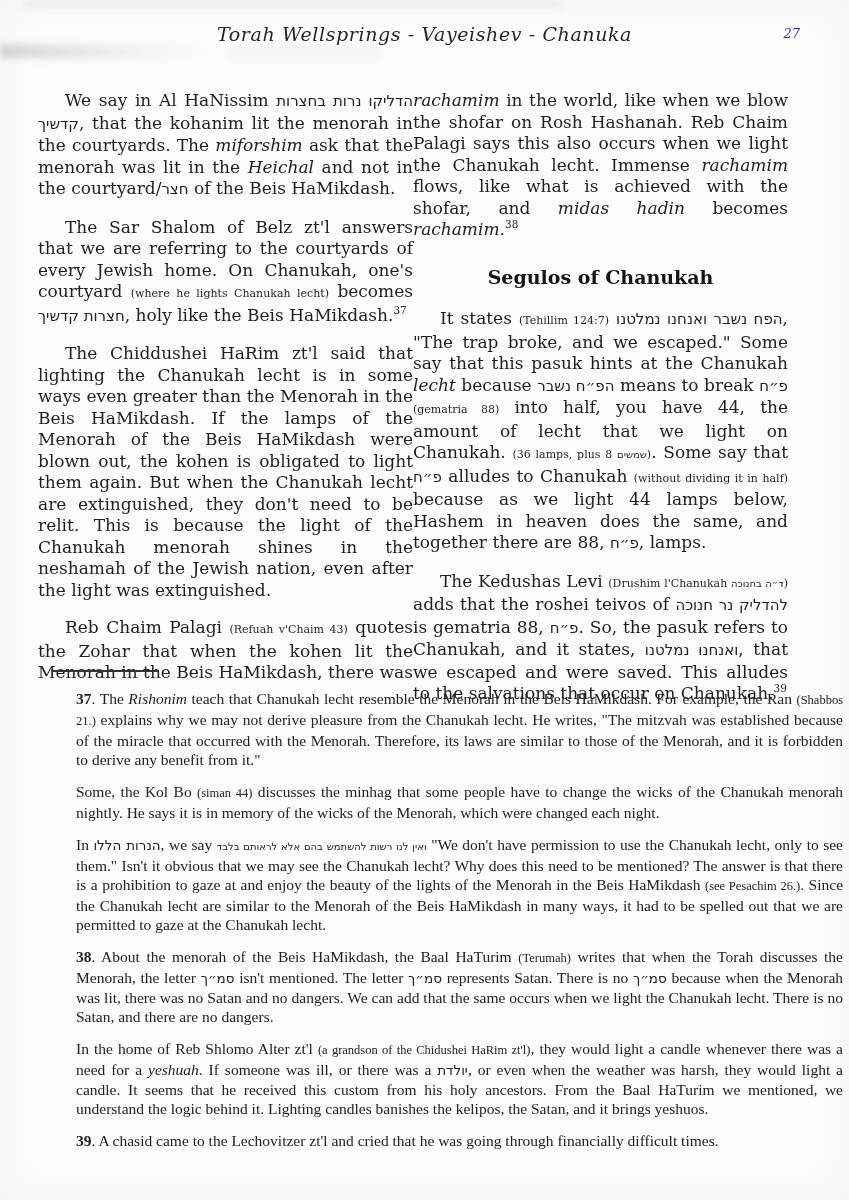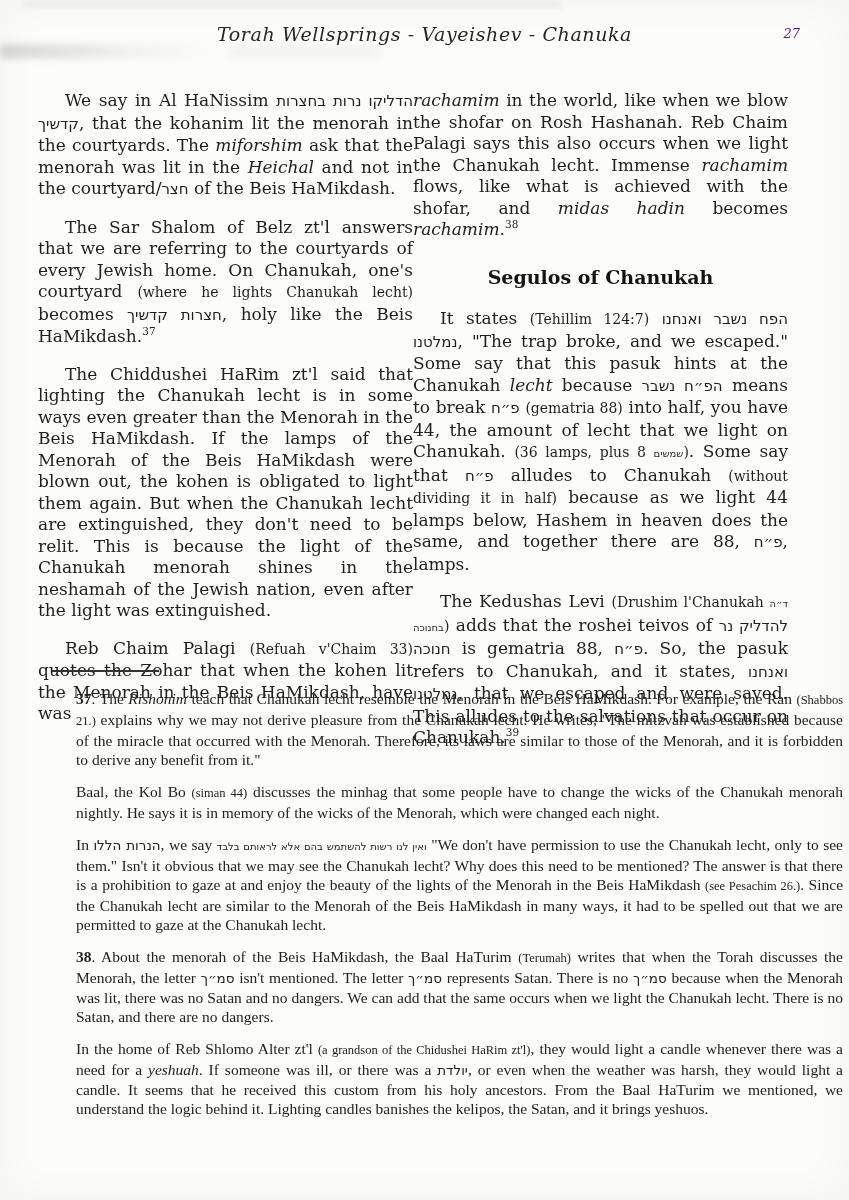--- a/index.html
+++ b/index.html
@@ -49,21 +49,21 @@
   .para.indent { text-indent: 27px; }
 
   .section-heading {
     font-size: 19px; font-weight: 700; text-align: center;
     color: #141414; margin: 26px 0 20px 0;
   }
 
   
   .seg-it   { font-style: italic; }
   .seg-b    { font-weight: 700; }
-  .seg-sm   { font-size: 14px; }
+  .seg-sm   { font-size: 11px; }
   .seg-sup  { font-size: 10.5px; vertical-align: super; line-height: 0; }
   .seg-heb  { font-family: "DejaVu Sans", "Liberation Sans", sans-serif; font-size: 15px; }
   .seg-smheb{ font-family: "DejaVu Sans", "Liberation Sans", sans-serif; font-size: 10px; }
 
   .footnote-rule {
     position: absolute; top: 670px; left: 52px; width: 107px;
     border-top: 2px solid #333;
   }
 
   .footnotes {
@@ -87,33 +87,34 @@
   <div class="scan-artifact a3"></div>
 
   <div class="header-title">Torah Wellsprings - Vayeishev - Chanuka</div>
   <div class="page-number">27</div>
 
   <div class="columns">
     <div class="col">
       <p class="para indent"><span>We say in Al HaNissim </span><span class="seg-heb">הדליקו נרות בחצרות קדשיך</span><span>, that the kohanim lit the menorah in the courtyards. The </span><span class="seg-it">miforshim</span><span> ask that the menorah was lit in the </span><span class="seg-it">Heichal</span><span> and not in the courtyard/</span><span class="seg-heb">חצר</span><span> of the Beis HaMikdash.</span></p>
       <p class="para indent"><span>The Sar Shalom of Belz zt'l answers that we are referring to the courtyards of every Jewish home. On Chanukah, one's courtyard </span><span class="seg-sm">(where he lights Chanukah lecht)</span><span> becomes </span><span class="seg-heb">חצרות קדשיך</span><span>, holy like the Beis HaMikdash.</span><span class="seg-sup">37</span></p>
       <p class="para indent"><span>The Chiddushei HaRim zt'l said that lighting the Chanukah lecht is in some ways even greater than the Menorah in the Beis HaMikdash. If the lamps of the Menorah of the Beis HaMikdash were blown out, the kohen is obligated to light them again. But when the Chanukah lecht are extinguished, they don't need to be relit. This is because the light of the Chanukah menorah shines in the neshamah of the Jewish nation, even after the light was extinguished.</span></p>
-      <p class="para indent"><span>Reb Chaim Palagi </span><span class="seg-sm">(Refuah v'Chaim 33)</span><span> quotes the Zohar that when the kohen lit the Menorah in the Beis HaMikdash, have was</span></p>
+      <p class="para indent"><span>Reb Chaim Palagi </span><span class="seg-sm">(Refuah v'Chaim 43)</span><span> quotes the Zohar that when the kohen lit the Menorah in the Beis HaMikdash, there was</span></p>
     </div>
     <div class="col">
       <p class="para"><span class="seg-it">rachamim</span><span> in the world, like when we blow the shofar on Rosh Hashanah. Reb Chaim Palagi says this also occurs when we light the Chanukah lecht. Immense </span><span class="seg-it">rachamim</span><span> flows, like what is achieved with the shofar, and </span><span class="seg-it">midas hadin</span><span> becomes </span><span class="seg-it">rachamim</span><span>.</span><span class="seg-sup">38</span></p>
       <h3 class="section-heading">Segulos of Chanukah</h3>
       <p class="para indent"><span>It states </span><span class="seg-sm">(Tehillim 124:7)</span><span> </span><span class="seg-heb">הפח נשבר ואנחנו נמלטנו</span><span>, "The trap broke, and we escaped." Some say that this pasuk hints at the Chanukah </span><span class="seg-it">lecht</span><span> because </span><span class="seg-heb">הפ״ח נשבר</span><span> means to break </span><span class="seg-heb">פ״ח</span><span> </span><span class="seg-sm">(gematria 88)</span><span> into half, you have 44, the amount of lecht that we light on Chanukah. </span><span class="seg-sm">(36 lamps, plus 8 </span><span class="seg-smheb">שמשים</span><span class="seg-sm">)</span><span>. Some say that </span><span class="seg-heb">פ״ח</span><span> alludes to Chanukah </span><span class="seg-sm">(without dividing it in half)</span><span> because as we light 44 lamps below, Hashem in heaven does the same, and together there are 88, </span><span class="seg-heb">פ״ח</span><span>, lamps.</span></p>
       <p class="para indent"><span>The Kedushas Levi </span><span class="seg-sm">(Drushim l'Chanukah </span><span class="seg-smheb">ד״ה בחנוכה</span><span class="seg-sm">)</span><span> adds that the roshei teivos of </span><span class="seg-heb">להדליק נר חנוכה</span><span> is gematria 88, </span><span class="seg-heb">פ״ח</span><span>. So, the pasuk refers to Chanukah, and it states, </span><span class="seg-heb">ואנחנו נמלטנו</span><span>, that we escaped and were saved. This alludes to the salvations that occur on Chanukah.</span><span class="seg-sup">39</span></p>
     </div>
   </div>
 
   <div class="footnote-rule"></div>
 
   <div class="footnotes">
     <p class="fn-para"><span class="seg-b">37</span><span>. The </span><span class="seg-it">Rishonim</span><span> teach that Chanukah lecht resemble the Menorah in the Beis HaMikdash. For example, the Ran </span><span class="seg-sm">(Shabbos 21.)</span><span> explains why we may not derive pleasure from the Chanukah lecht. He writes, "The mitzvah was established because of the miracle that occurred with the Menorah. Therefore, its laws are similar to those of the Menorah, and it is forbidden to derive any benefit from it."</span></p>
-    <p class="fn-para"><span>Baal, the Kol Bo </span><span class="seg-sm">(siman 44)</span><span> discusses the minhag that some people have to change the wicks of the Chanukah menorah nightly. He says it is in memory of the wicks of the Menorah, which were changed each night.</span></p>
+    <p class="fn-para"><span>Some, the Kol Bo </span><span class="seg-sm">(siman 44)</span><span> discusses the minhag that some people have to change the wicks of the Chanukah menorah nightly. He says it is in memory of the wicks of the Menorah, which were changed each night.</span></p>
     <p class="fn-para"><span>In </span><span class="seg-heb">הנרות הללו</span><span>, we say </span><span class="seg-smheb">ואין לנו רשות להשתמש בהם אלא לראותם בלבד</span><span> "We don't have permission to use the Chanukah lecht, only to see them." Isn't it obvious that we may see the Chanukah lecht? Why does this need to be mentioned? The answer is that there is a prohibition to gaze at and enjoy the beauty of the lights of the Menorah in the Beis HaMikdash </span><span class="seg-sm">(see Pesachim 26.)</span><span>. Since the Chanukah lecht are similar to the Menorah of the Beis HaMikdash in many ways, it had to be spelled out that we are permitted to gaze at the Chanukah lecht.</span></p>
     <p class="fn-para"><span class="seg-b">38</span><span>. About the menorah of the Beis HaMikdash, the Baal HaTurim </span><span class="seg-sm">(Terumah)</span><span> writes that when the Torah discusses the Menorah, the letter </span><span class="seg-heb">סמ״ך</span><span> isn't mentioned. The letter </span><span class="seg-heb">סמ״ך</span><span> represents Satan. There is no </span><span class="seg-heb">סמ״ך</span><span> because when the Menorah was lit, there was no Satan and no dangers. We can add that the same occurs when we light the Chanukah lecht. There is no Satan, and there are no dangers.</span></p>
     <p class="fn-para"><span>In the home of Reb Shlomo Alter zt'l </span><span class="seg-sm">(a grandson of the Chidushei HaRim zt'l)</span><span>, they would light a candle whenever there was a need for a </span><span class="seg-it">yeshuah</span><span>. If someone was ill, or there was a </span><span class="seg-heb">יולדת</span><span>, or even when the weather was harsh, they would light a candle. It seems that he received this custom from his holy ancestors. From the Baal HaTurim we mentioned, we understand the logic behind it. Lighting candles banishes the kelipos, the Satan, and it brings yeshuos.</span></p>
+    <p class="fn-para"><span class="seg-b">39</span><span>. A chasid came to the Lechovitzer zt'l and cried that he was going through financially difficult times.</span></p>
   </div>
 
 </div>
 
 </body></html>

